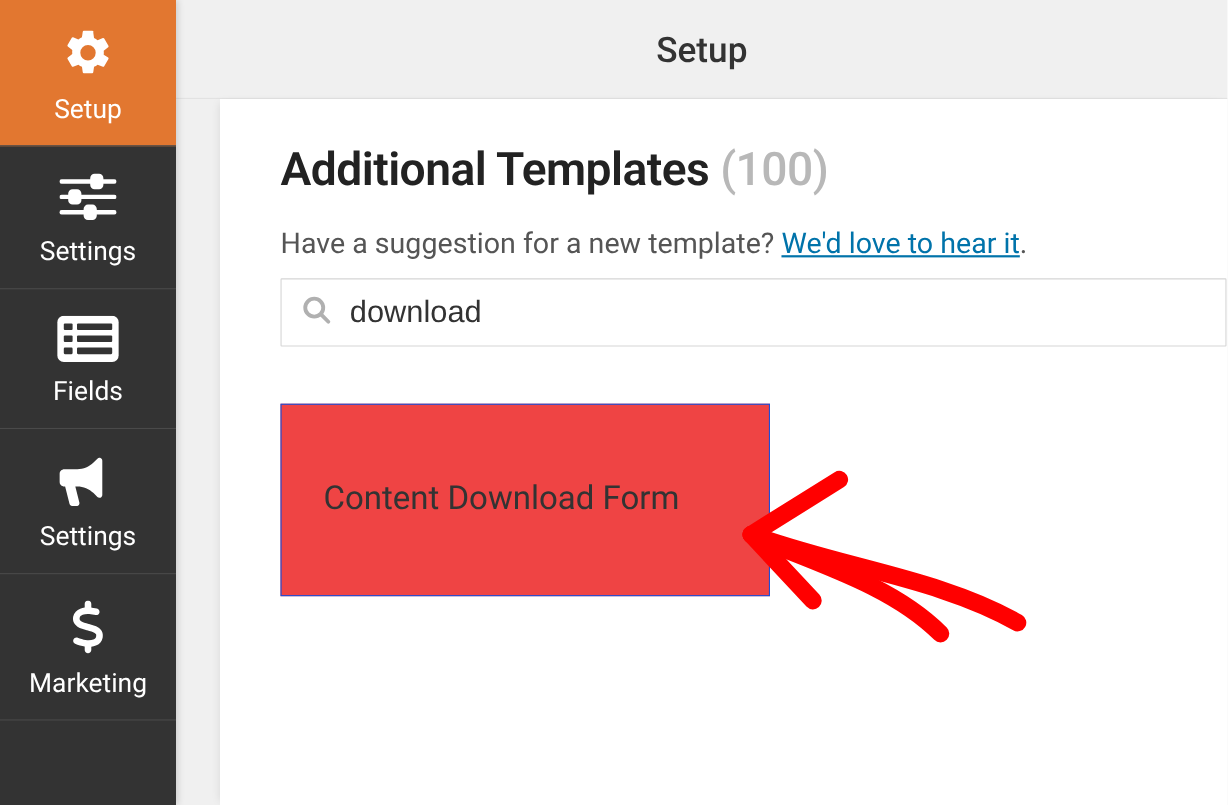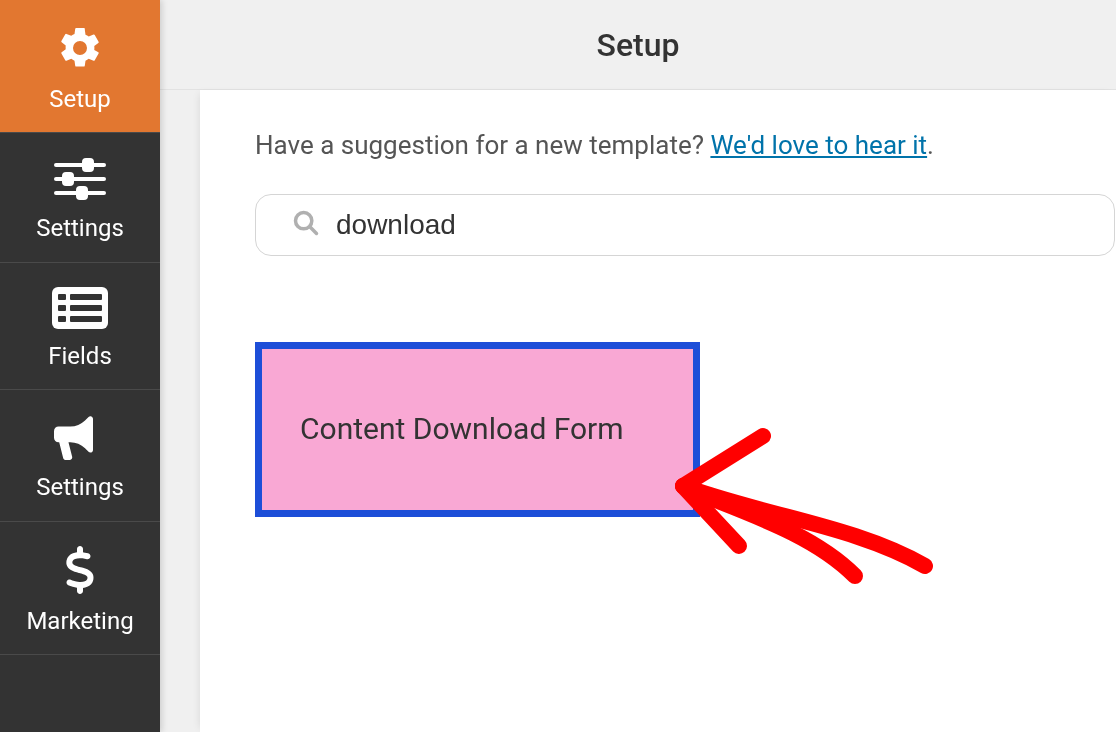--- a/index.html
+++ b/index.html
@@ -90,59 +90,59 @@
       margin-bottom: 28px;
       letter-spacing: -0.5px;
     }
     .content-heading .count {
       color: #b8b8b8;
       font-weight: 500;
     }
     .suggestion-line {
       font-size: 26px;
       color: #555;
-      margin-bottom: 34px;
+      margin-bottom: 16px;
     }
     .suggestion-line a {
       color: #0073aa;
       text-decoration: underline;
     }
     .search-wrap {
       border: 1px solid #d5d5d5;
-      border-radius: 16px;
+      border-radius: 1px;
       background: #fff;
       display: flex;
       align-items: center;
-      padding: 14px 36px;
+      padding: 14px 18px;
       width: 860px;
       max-width: 100%;
-      margin-bottom: 86px;
+      margin-bottom: 52px;
     }
     .search-wrap .search-icon {
       margin-right: 16px;
       flex: none;
       color: #b0b0b0;
     }
     .search-input {
       border: none;
       outline: none;
       font-size: 28px;
       color: #333;
       width: 100%;
       background: transparent;
     }
     .template-card {
-      border: 7px solid #1d4ed8;
+      border: 1px solid #1d4ed8;
       width: 445px;
       height: 175px;
       display: flex;
       align-items: center;
       padding: 0 38px;
       cursor: pointer;
-      background: #f9a8d4;
+      background: #ef4444;
     }
     .template-card .template-title {
       font-size: 30px;
       color: #333;
       line-height: 1.35;
       font-weight: 400;
     }
     
     .annotation-arrow {
       position: absolute;
@@ -220,20 +220,24 @@
   </nav>
 
   <div class="main">
 
     <div class="top-title-bar">
       <div class="title">Setup</div>
     </div>
 
     <div class="content-panel">
 
+      <h1 class="content-heading">
+        <span>Additional Templates</span>
+        <span class="count">(100)</span>
+      </h1>
 
       <p class="suggestion-line">
         <span>Have a suggestion for a new template? </span><a href="#">We'd love to hear it</a><span>.</span>
       </p>
 
       <div class="search-wrap">
         <span class="search-icon">
           <svg width="28" height="28" viewBox="0 0 24 24" fill="none" stroke="#b0b0b0" stroke-width="3" stroke-linecap="round">
               <circle cx="10" cy="10" r="7"></circle>
               <line x1="21" y1="21" x2="15.5" y2="15.5"></line>

